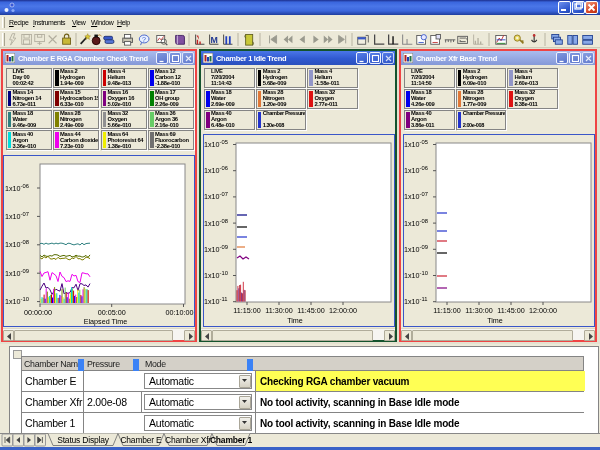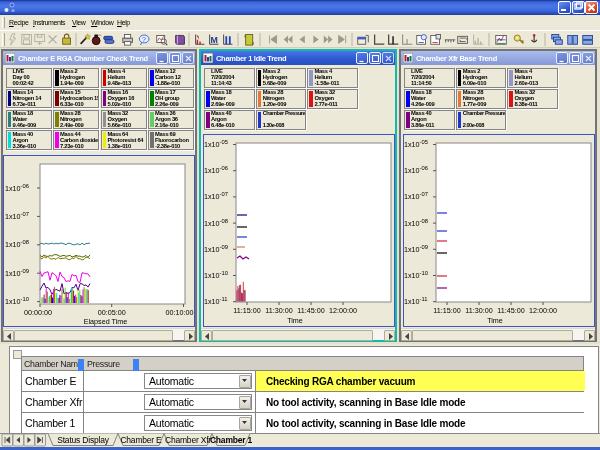--- a/index.html
+++ b/index.html
@@ -13,22 +13,22 @@
 .mclose {background:linear-gradient(150deg,#f09878,#d84424 65%,#b83010)}
 
 #menu {position:absolute;left:0;top:15px;width:600px;height:15px;background:#ece9d8;font-size:7px;letter-spacing:-0.4px;color:#000}
 #menu span {position:absolute;top:4px}
 #menu u {text-decoration:underline}
 .grip {position:absolute;width:3px;border-left:1px solid #fff;border-right:1px solid #a8a491}
 
 #tool {position:absolute;left:0;top:30px;width:600px;height:18px;background:#ece9d8;border-top:1px solid #fff;border-bottom:1px solid #cfccba}
 
 .win {position:absolute;background:#ece9d8}
-.win.act {border:2px solid #14b8a6}
-.win.ina {border:2px solid #737373}
+.win.act {border:2px solid #14532d}
+.win.ina {border:2px solid #ef4444}
 .wtb {position:absolute;left:0;top:0;right:0;height:14px}
 .wtb.act {background:linear-gradient(180deg,#4a76e8 0%,#3059d0 55%,#2a50bd 100%)}
 .wtb.ina {background:linear-gradient(180deg,#a8bbec 0%,#8fa2de 55%,#8598d6 100%);background:linear-gradient(180deg,#aabcee,#8498d8)}
 .wicon {position:absolute;left:2px;top:2px}
 .wtitle {position:absolute;left:15px;top:2.5px;color:#fff;font-size:7.5px;letter-spacing:-0.3px;font-weight:bold;white-space:nowrap}
 .wbtns {position:absolute;right:1px;top:1px;display:flex;gap:1px}
 .wbtn {width:12px;height:12px;border:1px solid #eef2ff;border-radius:2px}
 .wbtn-a {background:linear-gradient(160deg,#567ee8,#3156c8)}
 .wbtn-i {background:linear-gradient(160deg,#8098de,#5a74cc)}
 .wclient {position:absolute;left:0;top:14px;right:0;bottom:0;background:#ece9d8}
@@ -43,21 +43,21 @@
 .sbtn {position:absolute;top:0.5px;width:11px;height:11px;background:#ece9d8;border:1px solid #b0ac9a;border-radius:1px}
 .thumb {position:absolute;top:0.5px;height:11px;background:#ece9d8;border:1px solid #b0ac9a;border-radius:1px}
 
 #bpanel {position:absolute;left:0;top:344px;width:600px;height:103px;background:#ece9d8}
 #binner {position:absolute;left:9px;top:2px;right:1px;bottom:0;background:#fff;border:1px solid #848484;border-bottom:none}
 .hbox {position:absolute;left:13px;top:6px;width:9px;height:9px;background:#ece9d8;border:1px solid #999}
 #thead {position:absolute;left:21px;top:12px;width:563px;height:15px;background:#d4d0c8;border:1px solid #848484;font-size:8.8px;letter-spacing:-0.3px;color:#222}
 #thead div {position:absolute;top:2px;border-right:6px solid #3b82f6;height:12px;padding-left:3px;white-space:nowrap;overflow:hidden}
 .trow {position:absolute;left:21px;width:563px;height:21px;border:1px solid #848484;border-top:none;background:#fff;font-size:10.5px;letter-spacing:-0.2px}
 .tc {position:absolute;top:0;height:20px;border-right:1px solid #848484;padding:4px 0 0 3px;overflow:hidden;white-space:nowrap}
-.tcs {border-right:none;padding-left:10px}
+.tcs {border-right:none;padding-left:4px}
 .st {font-weight:bold;font-size:10px}
 .combo {position:absolute;left:2px;top:2px;right:3px;height:16px;background:#fff;border:1px solid #888;font-size:10.5px;padding:1px 0 0 4px;letter-spacing:-0.2px}
 .cbtn {position:absolute;right:0.5px;top:0.5px;width:12px;height:13.5px;background:linear-gradient(180deg,#f2f1ec,#d6d2c4);border:1px solid #aaa698;border-radius:1px;text-align:center}
 #tabs {position:absolute;left:0;top:433px;width:600px;height:15px;background:#ece9d8}
 #bluebar {position:absolute;left:0;top:447px;width:600px;height:3px;background:#3a62c8}
 #mdi {position:absolute;left:0;top:48px;width:600px;height:296px;background:#e4e1d0}
 </style></head><body>
 <div id="tbar">
   <div class="ic">
       <svg width="12" height="11">
@@ -811,34 +811,36 @@
         </div>
       </div>
     </div>
   </div>
 <div id="bpanel">
   <div id="binner"></div>
   <div class="hbox"></div>
   <div id="thead">
     <div style="left:0;width:62px;padding-left:2px">Chamber Name</div>
     <div style="left:62px;width:55px">Pressure</div>
+    <div style="left:120px;width:111px">Mode</div>
   </div>
   <div class="trow" style="top:27px">
       <div class="tc" style="left:0;width:62px">Chamber E</div>
       <div class="tc tcm" style="left:120px;width:114px">
         <div class="combo">Automatic<div class="cbtn">
             <svg width="9" height="9">
               <path d="M2 3 L4.5 6 L7 3 Z" fill="#333"></path>
             </svg>
           </div></div>
       </div>
       <div class="tc tcs" style="left:234px;width:329px;background:#ffff54"><span class="st">Checking RGA chamber vacuum</span></div>
     </div>
     <div class="trow" style="top:48px">
       <div class="tc" style="left:0;width:62px">Chamber Xfr</div>
+      <div class="tc" style="left:62px;width:58px">2.00e-08</div>
       <div class="tc tcm" style="left:120px;width:114px">
         <div class="combo">Automatic<div class="cbtn">
             <svg width="9" height="9">
               <path d="M2 3 L4.5 6 L7 3 Z" fill="#333"></path>
             </svg>
           </div></div>
       </div>
       <div class="tc tcs" style="left:234px;width:329px;background:#fff"><span class="st">No tool activity, scanning in Base Idle mode</span></div>
     </div>
     <div class="trow" style="top:69px">

